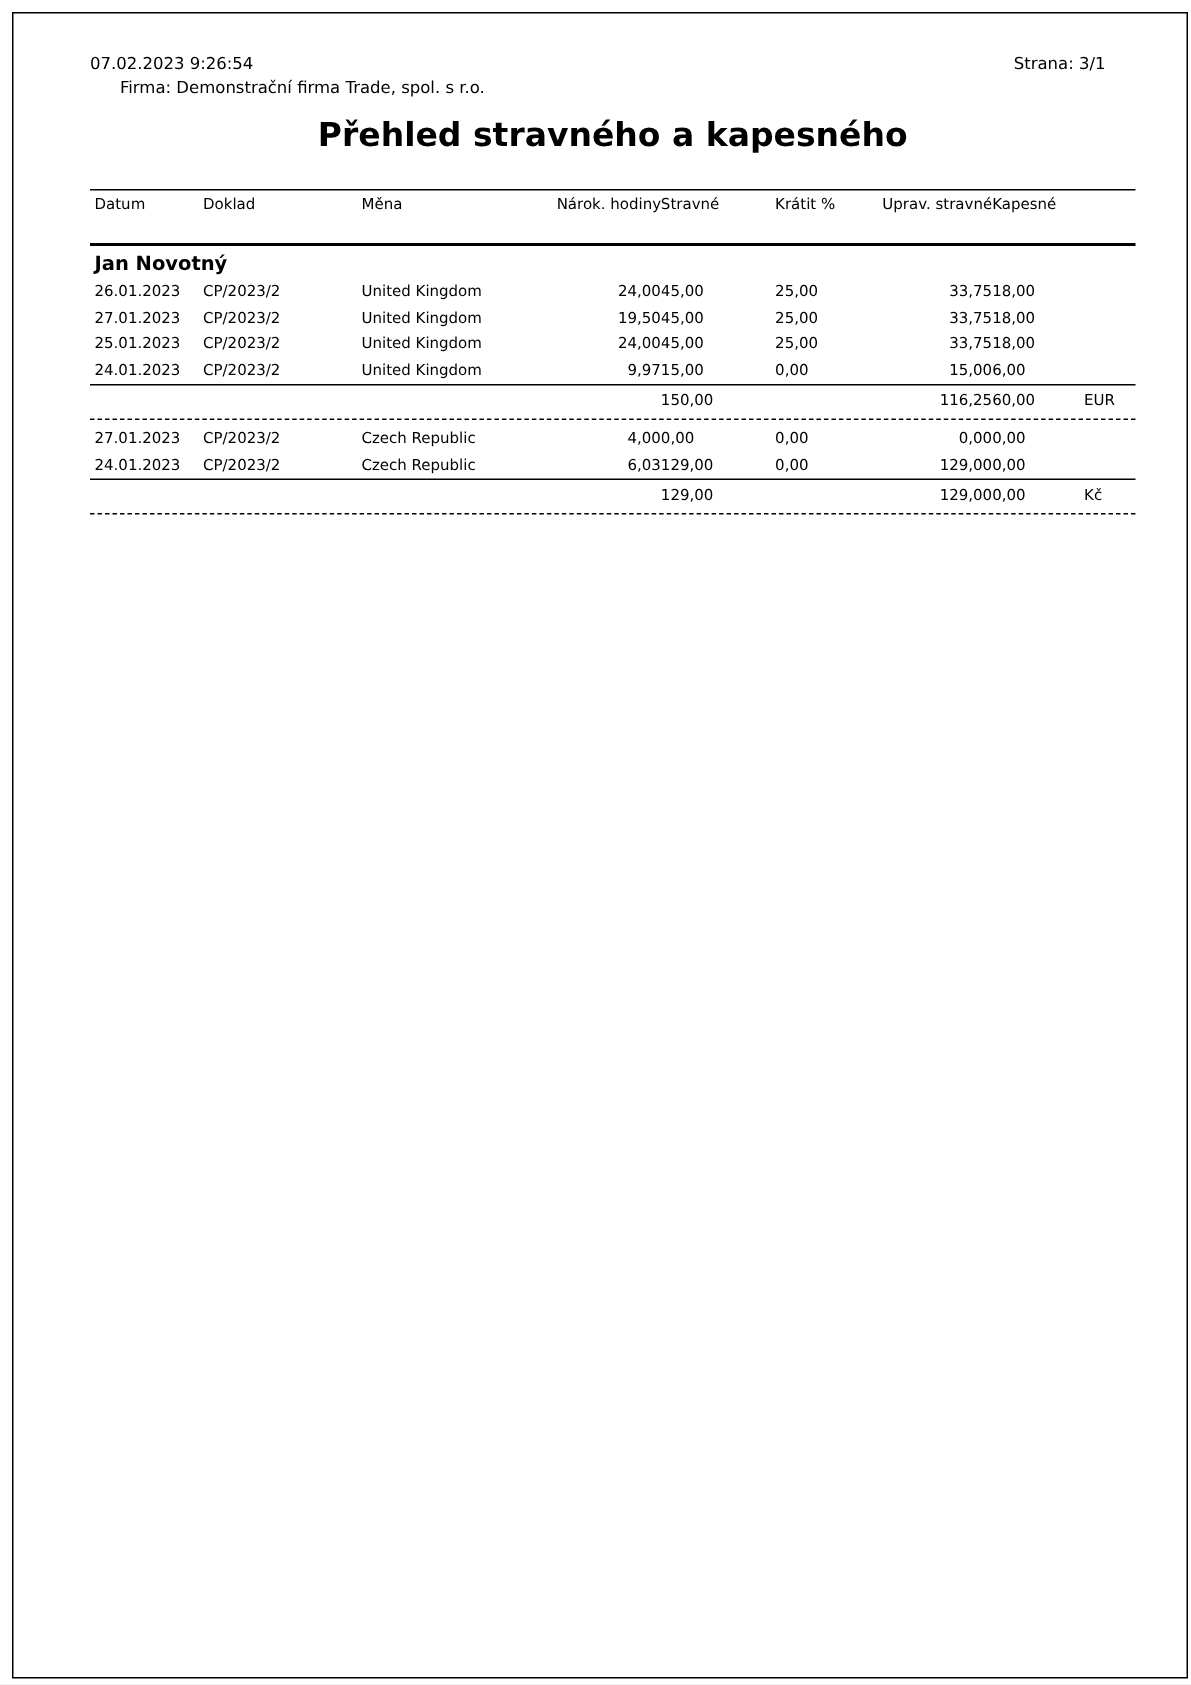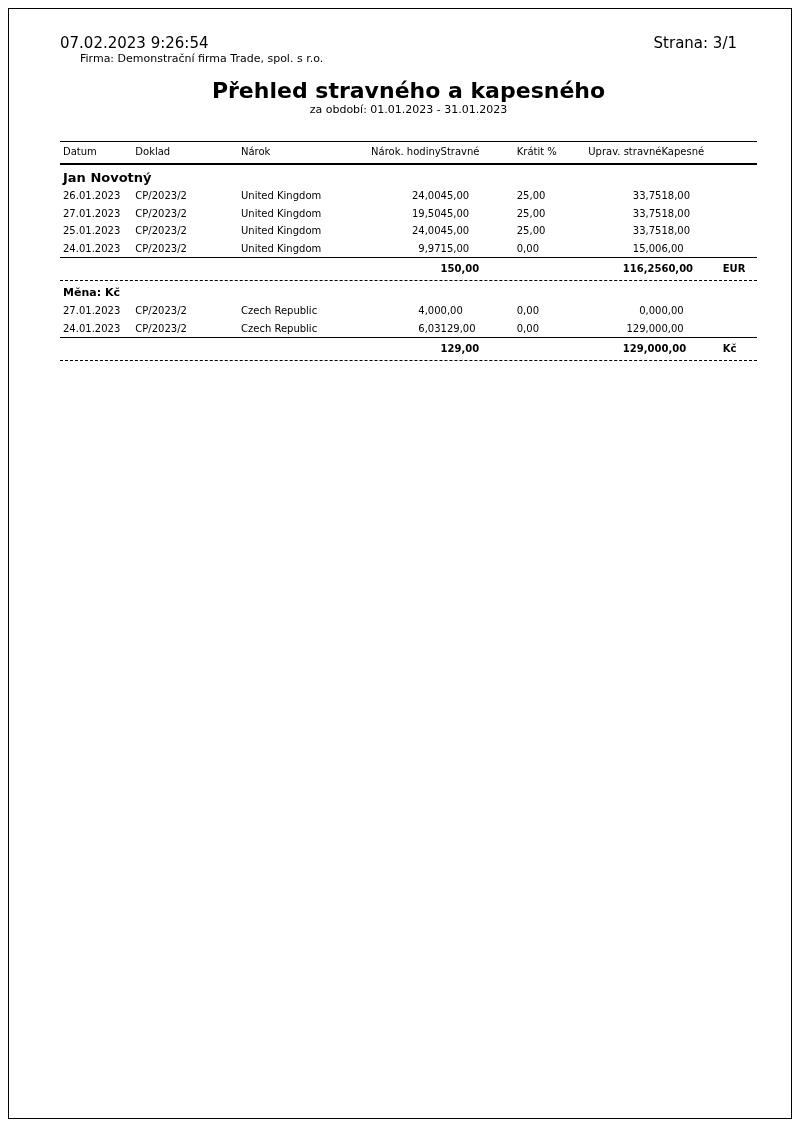--- a/index.html
+++ b/index.html
@@ -20,21 +20,21 @@
   }
   .content {
     position:absolute;
     left:60px; top:0;
     width:697px;
   }
   .meta-row {
     display:flex;
     justify-content:space-between;
     margin-top:36px;
-    font-size:15px;
+    font-size:11px;
     line-height:14px;
   }
   .page-num { margin-right:20px; }
   .company {
     margin-top:2px;
     margin-left:20px;
     font-size:11px;
     line-height:14px;
   }
   .title {
@@ -58,40 +58,40 @@
   .c3 { width:102px; text-align:left; }
   .c4 { width:73px;  text-align:right;margin-left:33px; }
   .c5 { width:80px;  text-align:left; }
   .c6 { width:72px;  text-align:left; }
   .c7 { width:80px;  text-align:right; }
   .c8 { width:56px;  text-align:left; }
   .c9 { width:44px;  text-align:left; padding-left:8px; }
   .hdr {
     border-top:1px solid #000000;
     border-bottom:2px solid #000000;
-    padding:4px 0 5px 0;
+    padding:4px 0 19px 0;
     line-height:12px;
   }
   .employee {
     font-size:13px;
     font-weight:bold;
     line-height:16px;
     padding:5px 0 1px 3px;
   }
   .currency-label {
     font-size:11px;
     font-weight:bold;
     line-height:13px;
     padding:1px 0 3px 3px;
   }
   .datarow span { line-height:17.5px; }
   .totalrow {
     border-top:1px solid #000000;
     border-bottom:1px dashed #000000;
-    font-weight:bold;
+    font-weight:normal;
     padding:4px 0 5px 0;
     line-height:13px;
     margin-bottom:4px;
   }
 </style>
 </head>
 <body>
 
 <div class="page">
   <div class="frame"></div>
@@ -99,28 +99,27 @@
   <div class="content">
 
     <div class="meta-row">
       <span>07.02.2023  9:26:54</span>
       <span class="page-num">Strana: 3/1</span>
     </div>
 
     <div class="company">Firma: Demonstrační firma Trade, spol. s r.o.</div>
 
     <div class="title">Přehled stravného a kapesného</div>
-    <div class="subtitle">za období: 01.01.2023 - 31.01.2023</div>
 
     <div class="tbl">
 
       <div class="flexrow hdr">
         <span class="c1">Datum</span>
         <span class="c2">Doklad</span>
-        <span class="c3">Nárok</span>
+        <span class="c3">Měna</span>
         <span class="c4">Nárok. hodiny</span>
         <span class="c5">Stravné</span>
         <span class="c6">Krátit %</span>
         <span class="c7">Uprav. stravné</span>
         <span class="c8">Kapesné</span>
         <span class="c9"></span>
       </div>
 
       <div class="employee">Jan Novotný</div>
 
@@ -181,21 +180,20 @@
           <span class="c4"></span>
           <span class="c5">150,00</span>
           <span class="c6"></span>
           <span class="c7">116,25</span>
           <span class="c8">60,00</span>
           <span class="c9">EUR</span>
         </div>
       </div>
 
       <div>
-        <div class="currency-label">Měna: Kč</div>
 
         <div class="flexrow datarow">
           <span class="c1">27.01.2023</span>
           <span class="c2">CP/2023/2</span>
           <span class="c3">Czech Republic</span>
           <span class="c4">4,00</span>
           <span class="c5">0,00</span>
           <span class="c6">0,00</span>
           <span class="c7">0,00</span>
           <span class="c8">0,00</span>

